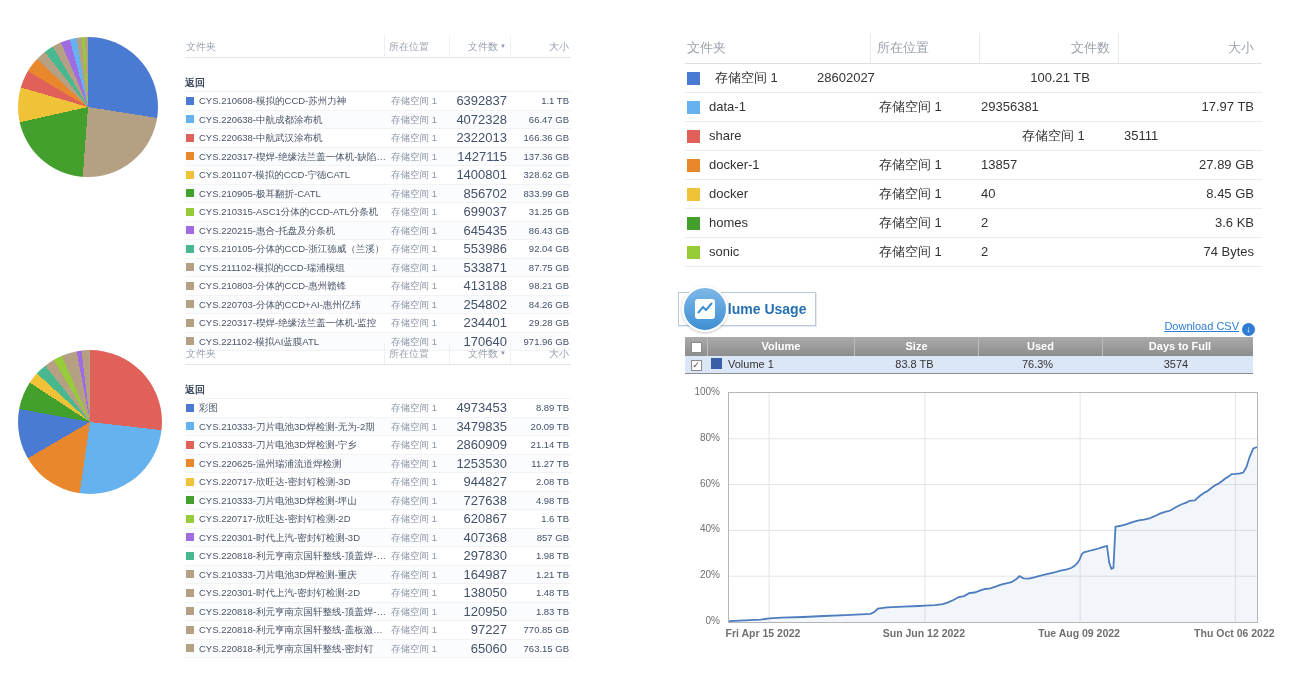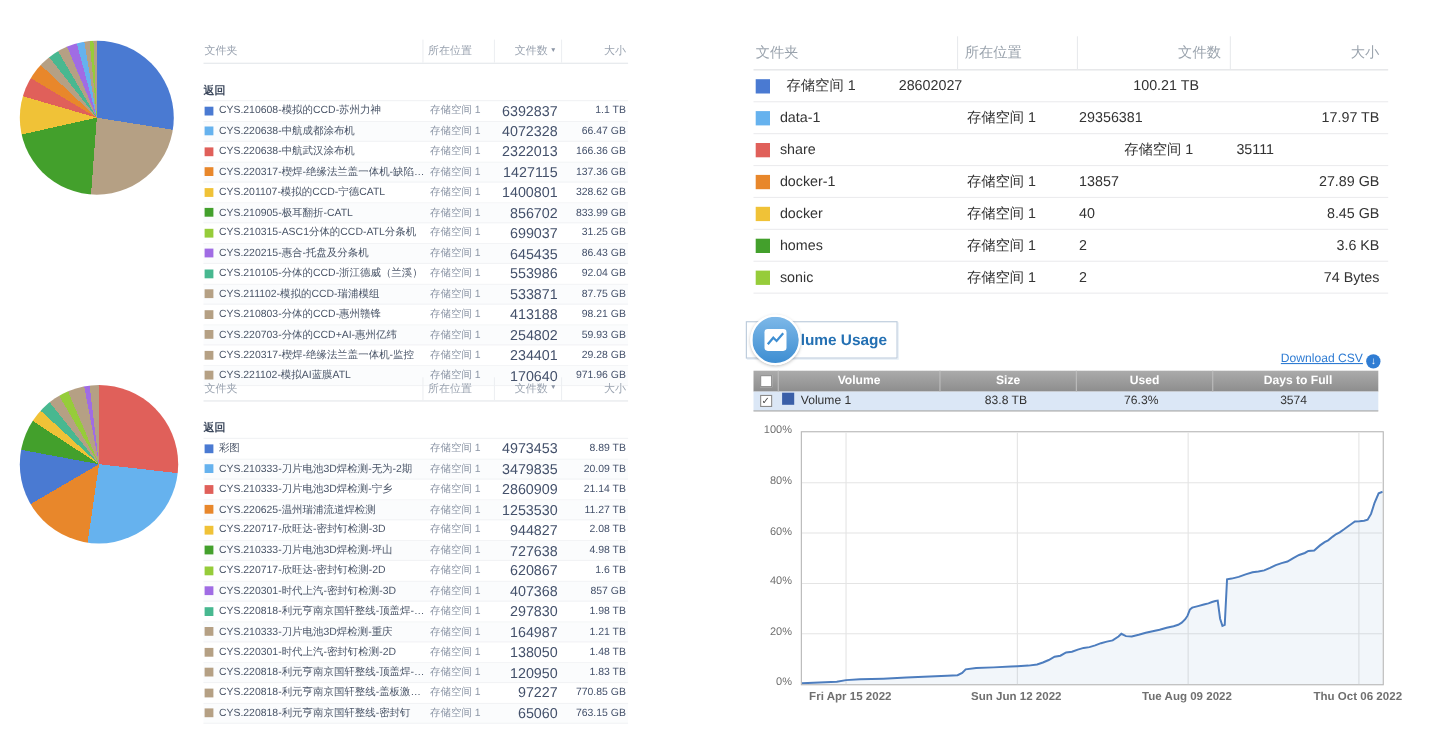--- a/index.html
+++ b/index.html
@@ -170,21 +170,21 @@
     <span class="lname">CYS.210803-分体的CCD-惠州赣锋</span>
     <span class="lloc">存储空间 1</span>
     <span class="lcount">413188</span>
     <span class="lsize">98.21 GB</span>
   </div>
       <div class="lrow">
     <span class="lsq" style="background: rgb(181, 160, 132);"></span>
     <span class="lname">CYS.220703-分体的CCD+AI-惠州亿纬</span>
     <span class="lloc">存储空间 1</span>
     <span class="lcount">254802</span>
-    <span class="lsize">59.93 GB</span>
+    <span class="lsize">84.26 GB</span>
   </div>
       <div class="lrow">
     <span class="lsq" style="background: rgb(181, 160, 132);"></span>
     <span class="lname">CYS.220317-楔焊-绝缘法兰盖一体机-监控</span>
     <span class="lloc">存储空间 1</span>
     <span class="lcount">234401</span>
     <span class="lsize">29.28 GB</span>
   </div>
       <div class="lrow">
     <span class="lsq" style="background: rgb(181, 160, 132);"></span>
@@ -409,17 +409,17 @@
       <line x1="0" y1="91.6" x2="528" y2="91.6" stroke="#e4e4e4" stroke-width="1"></line>
       <line x1="0" y1="45.79999999999998" x2="528" y2="45.79999999999998" stroke="#e4e4e4" stroke-width="1"></line>
       <line x1="40.128" y1="0" x2="40.128" y2="229" stroke="#e4e4e4" stroke-width="1"></line>
       <line x1="195.888" y1="0" x2="195.888" y2="229" stroke="#e4e4e4" stroke-width="1"></line>
       <line x1="351.12" y1="0" x2="351.12" y2="229" stroke="#e4e4e4" stroke-width="1"></line>
       <line x1="506.352" y1="0" x2="506.352" y2="229" stroke="#e4e4e4" stroke-width="1"></line>
       <path d="M0,229 L0.0,228.1 L15.8,227.4 L31.7,226.7 L40.1,225.3 L52.8,224.6 L73.9,224.0 L95.0,223.0 L116.2,222.1 L132.0,221.4 L141.5,220.8 L145.7,218.7 L148.9,215.5 L158.4,214.3 L174.2,213.7 L190.1,213.0 L195.9,212.7 L205.9,212.1 L213.8,211.1 L219.1,209.3 L224.4,207.0 L229.7,204.0 L235.0,203.1 L240.2,200.1 L245.5,199.5 L250.8,197.6 L256.1,196.0 L261.4,195.3 L266.6,193.7 L271.9,191.7 L277.2,190.3 L282.5,189.2 L287.8,185.7 L290.4,183.2 L294.6,185.3 L299.9,185.7 L306.2,184.1 L312.6,182.3 L318.9,180.9 L325.2,179.5 L331.6,177.7 L337.9,176.3 L342.1,175.0 L345.3,173.1 L348.5,169.9 L350.6,166.7 L352.7,161.2 L354.8,159.4 L360.1,158.0 L365.4,156.6 L369.6,155.5 L372.8,154.3 L375.9,153.4 L378.0,153.0 L380.2,169.5 L382.3,175.9 L384.4,175.0 L386.5,133.7 L390.7,133.0 L397.1,131.4 L403.4,129.2 L409.7,127.3 L415.0,126.6 L420.3,125.5 L425.6,123.2 L430.8,120.7 L436.1,118.9 L441.4,117.5 L446.7,114.3 L452.0,111.5 L457.2,109.7 L460.4,107.9 L465.7,107.4 L471.0,102.8 L475.2,99.8 L478.4,98.2 L482.6,94.8 L485.8,92.5 L488.9,90.9 L493.2,87.9 L496.3,85.6 L499.5,83.4 L502.7,81.1 L506.9,80.8 L511.1,80.4 L514.3,79.5 L517.4,74.2 L520.6,64.1 L524.3,55.4 L528.0,54.0 L528,229 Z" fill="rgba(77,125,190,0.07)"></path>
       <polyline points="0.0,228.1 15.8,227.4 31.7,226.7 40.1,225.3 52.8,224.6 73.9,224.0 95.0,223.0 116.2,222.1 132.0,221.4 141.5,220.8 145.7,218.7 148.9,215.5 158.4,214.3 174.2,213.7 190.1,213.0 195.9,212.7 205.9,212.1 213.8,211.1 219.1,209.3 224.4,207.0 229.7,204.0 235.0,203.1 240.2,200.1 245.5,199.5 250.8,197.6 256.1,196.0 261.4,195.3 266.6,193.7 271.9,191.7 277.2,190.3 282.5,189.2 287.8,185.7 290.4,183.2 294.6,185.3 299.9,185.7 306.2,184.1 312.6,182.3 318.9,180.9 325.2,179.5 331.6,177.7 337.9,176.3 342.1,175.0 345.3,173.1 348.5,169.9 350.6,166.7 352.7,161.2 354.8,159.4 360.1,158.0 365.4,156.6 369.6,155.5 372.8,154.3 375.9,153.4 378.0,153.0 380.2,169.5 382.3,175.9 384.4,175.0 386.5,133.7 390.7,133.0 397.1,131.4 403.4,129.2 409.7,127.3 415.0,126.6 420.3,125.5 425.6,123.2 430.8,120.7 436.1,118.9 441.4,117.5 446.7,114.3 452.0,111.5 457.2,109.7 460.4,107.9 465.7,107.4 471.0,102.8 475.2,99.8 478.4,98.2 482.6,94.8 485.8,92.5 488.9,90.9 493.2,87.9 496.3,85.6 499.5,83.4 502.7,81.1 506.9,80.8 511.1,80.4 514.3,79.5 517.4,74.2 520.6,64.1 524.3,55.4 528.0,54.0" fill="none" stroke="#4d7dbe" stroke-width="1.8"></polyline>
     </svg></div>
 <div class="xlabels">
-    <div class="xlab" style="left: 45px;">Fri Apr 15 2022</div>
+    <div class="xlab" style="left: 35px;">Fri Apr 15 2022</div>
     <div class="xlab" style="left: 195.888px;">Sun Jun 12 2022</div>
     <div class="xlab" style="left: 351.12px;">Tue Aug 09 2022</div>
     <div class="xlab" style="left: 506.352px;">Thu Oct 06 2022</div>
   </div>
 
 </body></html>

